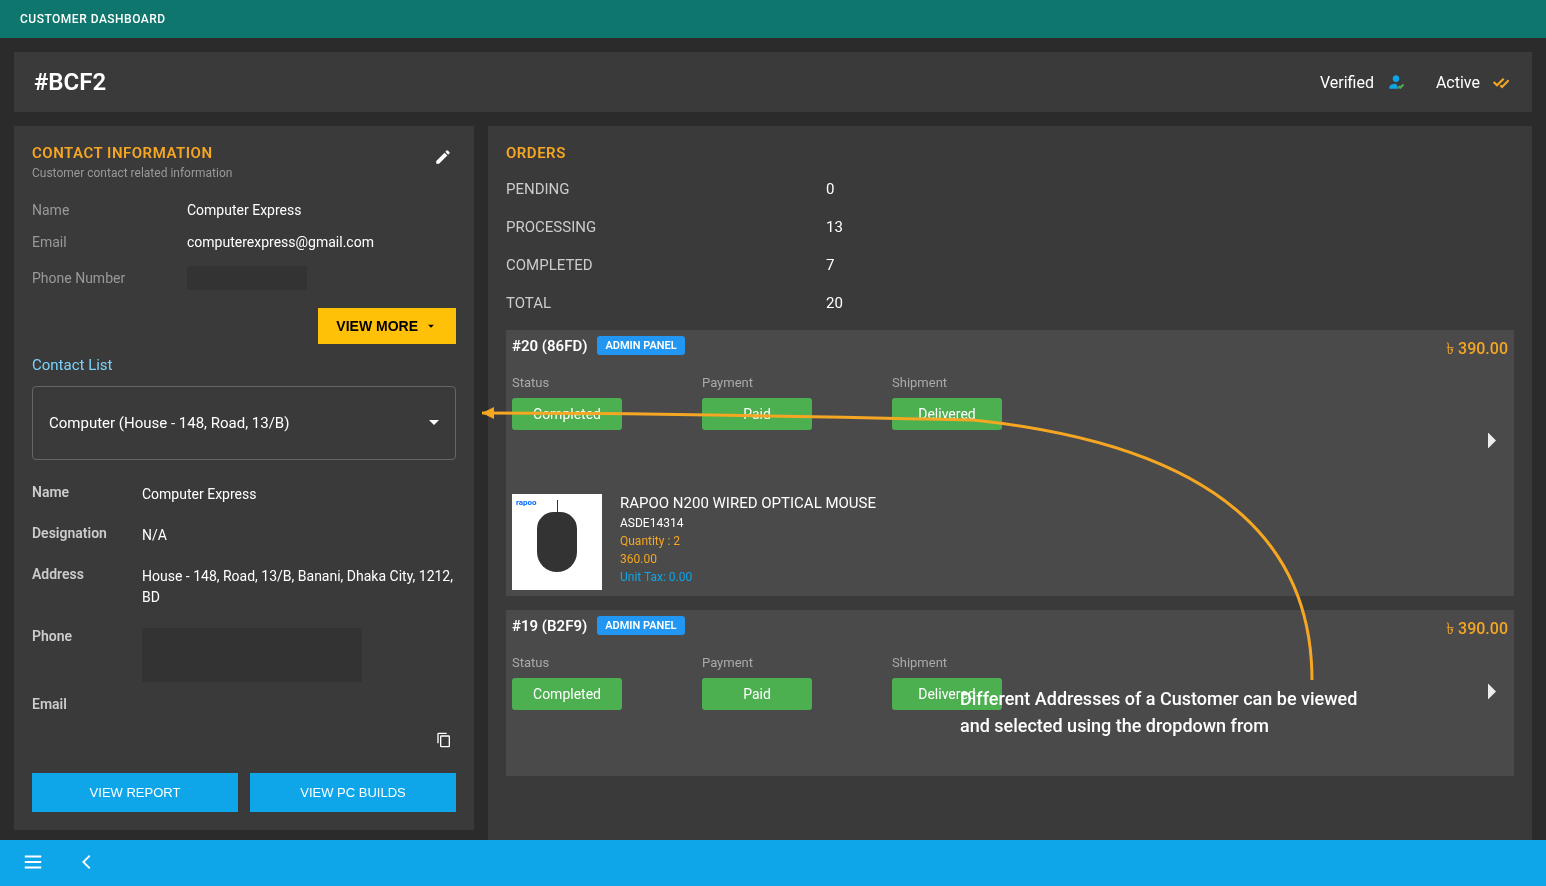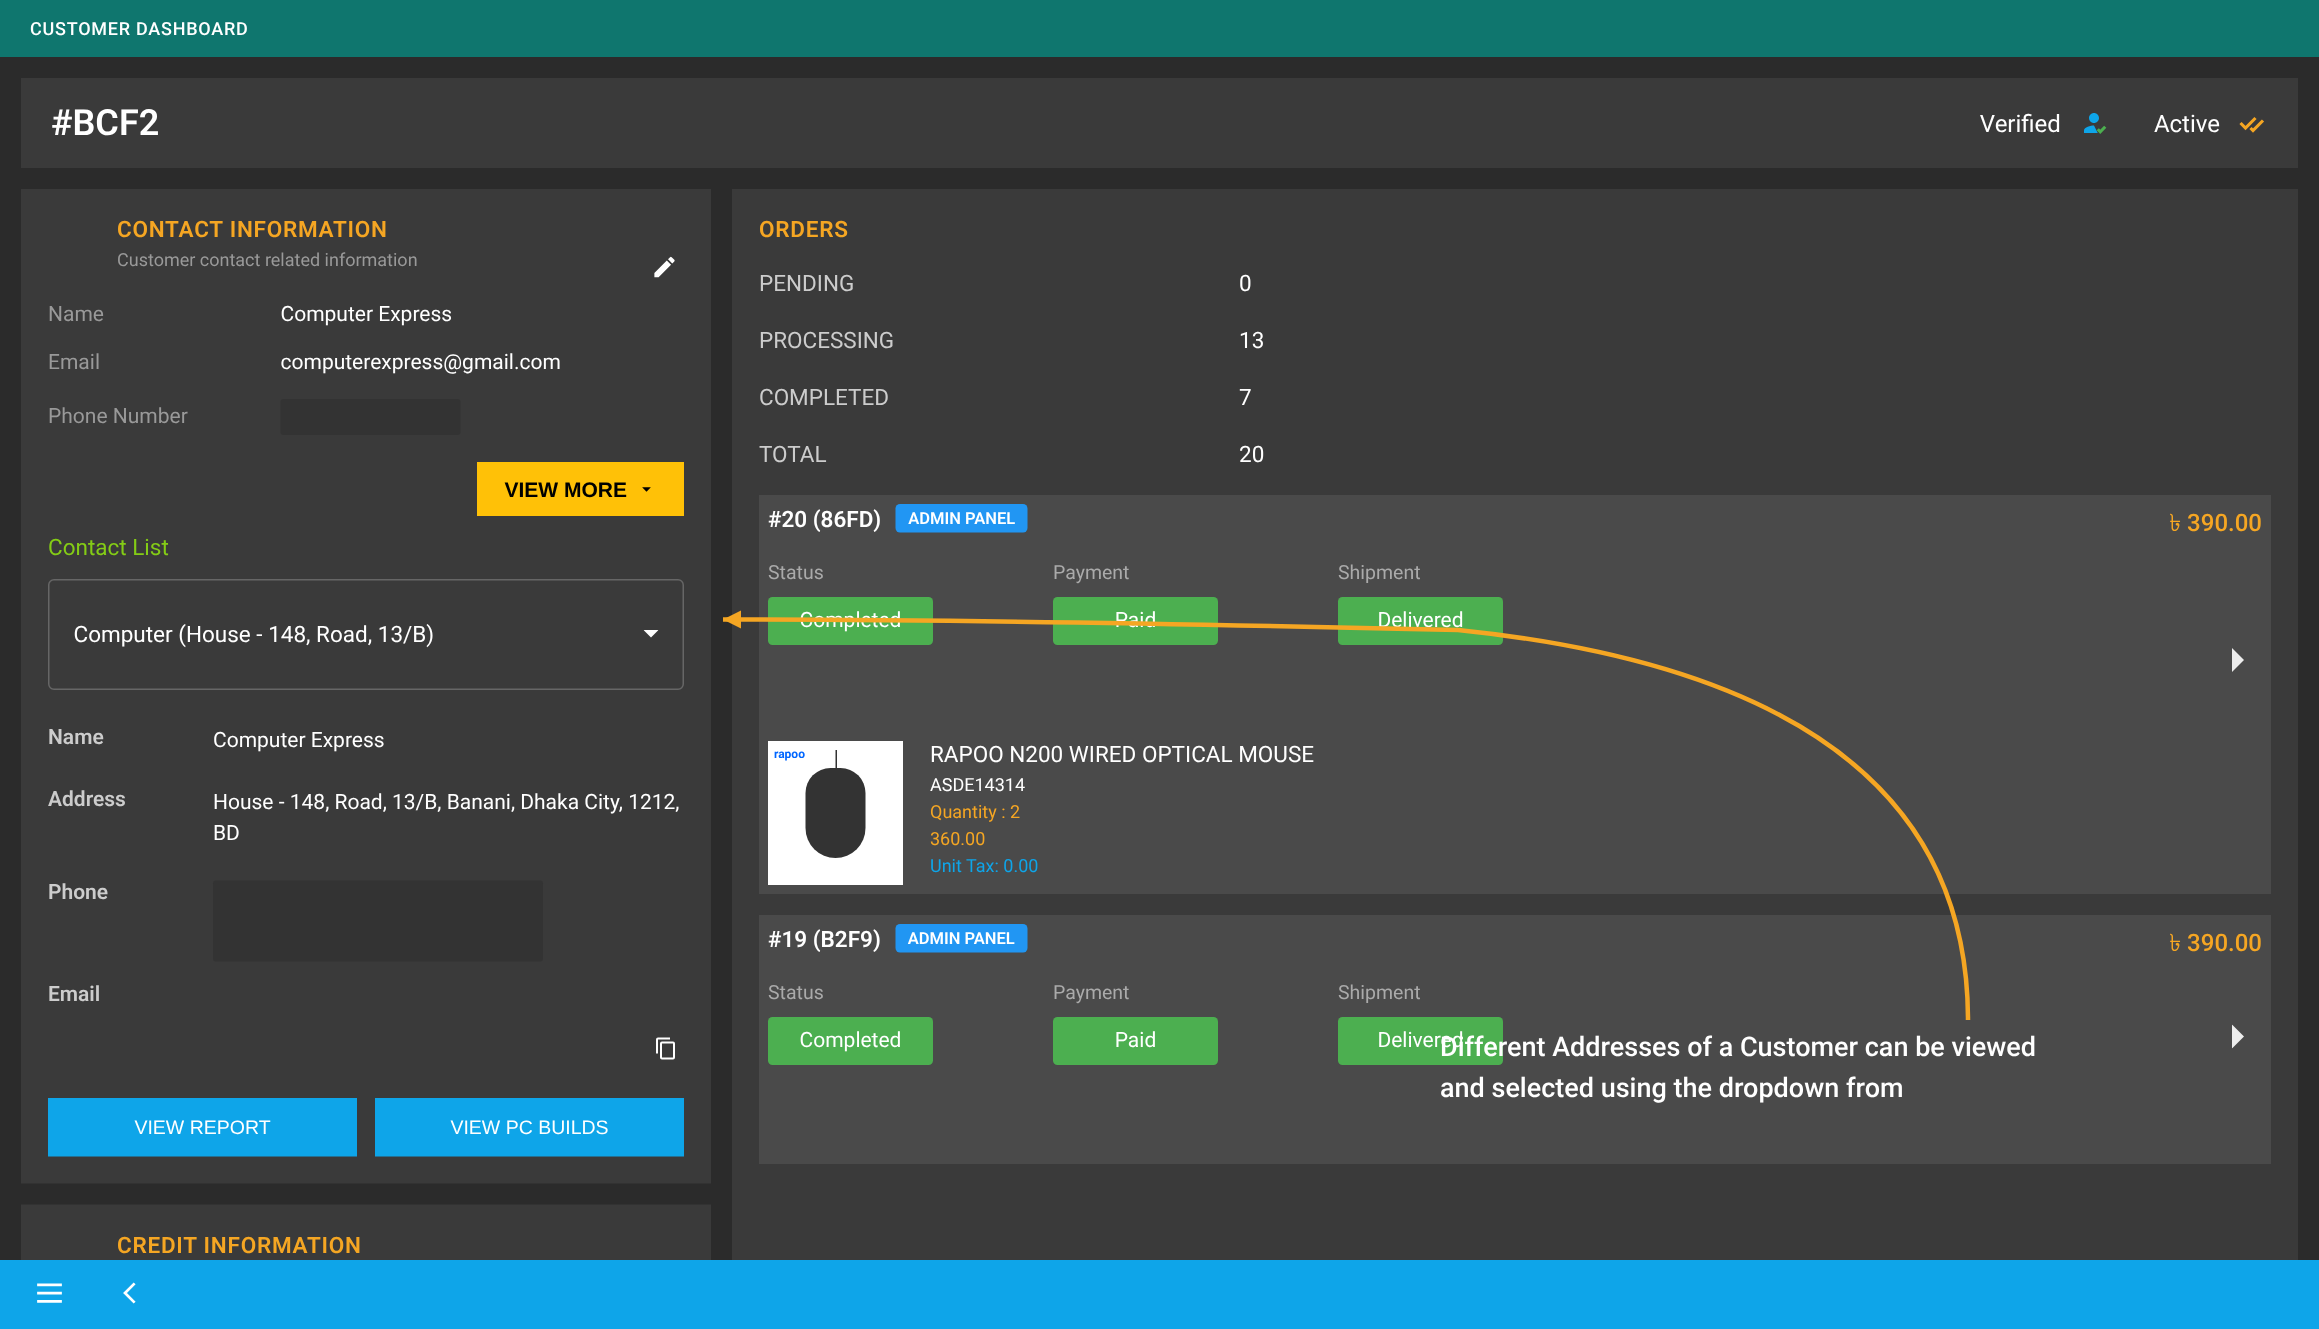--- a/index.html
+++ b/index.html
@@ -10,31 +10,31 @@
 .header-card h1 { color: #fff; font-size: 24px; font-weight: 600; }
 .header-status { display: flex; gap: 30px; align-items: center; }
 .status-item { display: flex; align-items: center; gap: 12px; color: #fff; font-size: 16px; }
 .si-verified svg { width: 20px; height: 20px; }
 .si-active svg { width: 20px; height: 20px; }
 .left-col { width: 460px; flex-shrink: 0; display: flex; flex-direction: column; gap: 14px; overflow-y: auto; }
 .right-col { flex: 1; display: flex; flex-direction: column; gap: 14px; overflow-y: auto; }
 .card { background: #3a3a3a; padding: 18px; }
 .card-title { color: #f5a623; font-size: 15px; font-weight: 600; letter-spacing: 0.5px; margin-bottom: 4px; }
 .card-subtitle { color: #999; font-size: 12px; margin-bottom: 14px; }
-.card-header-row { display: flex; justify-content: space-between; align-items: flex-end; margin-left: 46px; }
+.card-header-row { display: flex; justify-content: space-between; align-items: flex-start; }
 .icon-btn { background: transparent; border: none; cursor: pointer; color: #fff; padding: 4px; }
 .info-row { display: flex; padding: 8px 0; align-items: center; }
 .info-label { color: #999; width: 155px; font-size: 14px; }
 .info-value { color: #fff; font-size: 14px; flex: 1; }
 .info-value-masked { background: #333; height: 24px; width: 120px; border-radius: 2px; }
 .info-value-masked-wide { background: #333; height: 54px; width: 220px; border-radius: 2px; }
 .btn-yellow { background: #ffc107; color: #000; border: none; padding: 10px 18px; font-weight: 600; font-size: 14px; cursor: pointer; display: inline-flex; align-items: center; gap: 6px; }
 .btn-yellow svg { width: 14px; height: 14px; }
 .btn-right { display: flex; justify-content: flex-end; margin-top: 10px; }
-.section-label { color: #84cc16; font-size: 15px; margin: 12px 0; }
+.section-label { color: #7dd3fc; font-size: 15px; margin: 12px 0; }
 .dropdown { border: 1px solid #666; padding: 27px 16px; display: flex; justify-content: space-between; align-items: center; cursor: pointer; color: #fff; font-size: 15px; border-radius: 4px; margin-bottom: 14px; }
 .dropdown svg { width: 10px; height: 10px; fill: #fff; }
 .detail-row { display: flex; padding: 10px 0; }
 .detail-label { width: 110px; color: #ccc; font-weight: 600; font-size: 14px; }
 .detail-value { color: #fff; font-size: 14px; flex: 1; line-height: 1.5; }
 .copy-row { display: flex; justify-content: flex-end; padding: 6px 0; }
 .btn-blue { background: #0ea5e9; color: #fff; border: none; padding: 12px 0; font-weight: 400; font-size: 13px; cursor: pointer; flex: 1; text-align: center; }
 .btn-blue-row { display: flex; gap: 12px; margin-top: 12px; }
 .orders-summary { display: flex; flex-direction: column; gap: 8px; margin-bottom: 12px; }
 .summary-row { display: flex; padding: 6px 0; }
@@ -137,20 +137,24 @@
         <svg viewBox="0 0 10 10">
             <path d="M0 2l5 5 5-5z"></path>
           </svg>
       </div>
 
       <div class="detail-row">
         <div class="detail-label">Name</div>
         <div class="detail-value">Computer Express</div>
       </div>
       <div class="detail-row">
+        <div class="detail-label">Designation</div>
+        <div class="detail-value">N/A</div>
+      </div>
+      <div class="detail-row">
         <div class="detail-label">Address</div>
         <div class="detail-value">House - 148, Road, 13/B, Banani, Dhaka City, 1212, BD</div>
       </div>
       <div class="detail-row">
         <div class="detail-label">Phone</div>
         <div class="info-value-masked-wide"></div>
       </div>
       <div class="detail-row" style="margin-top:-40px;">
         <div class="detail-label" style="padding-top:34px;">Email</div>
       </div>

